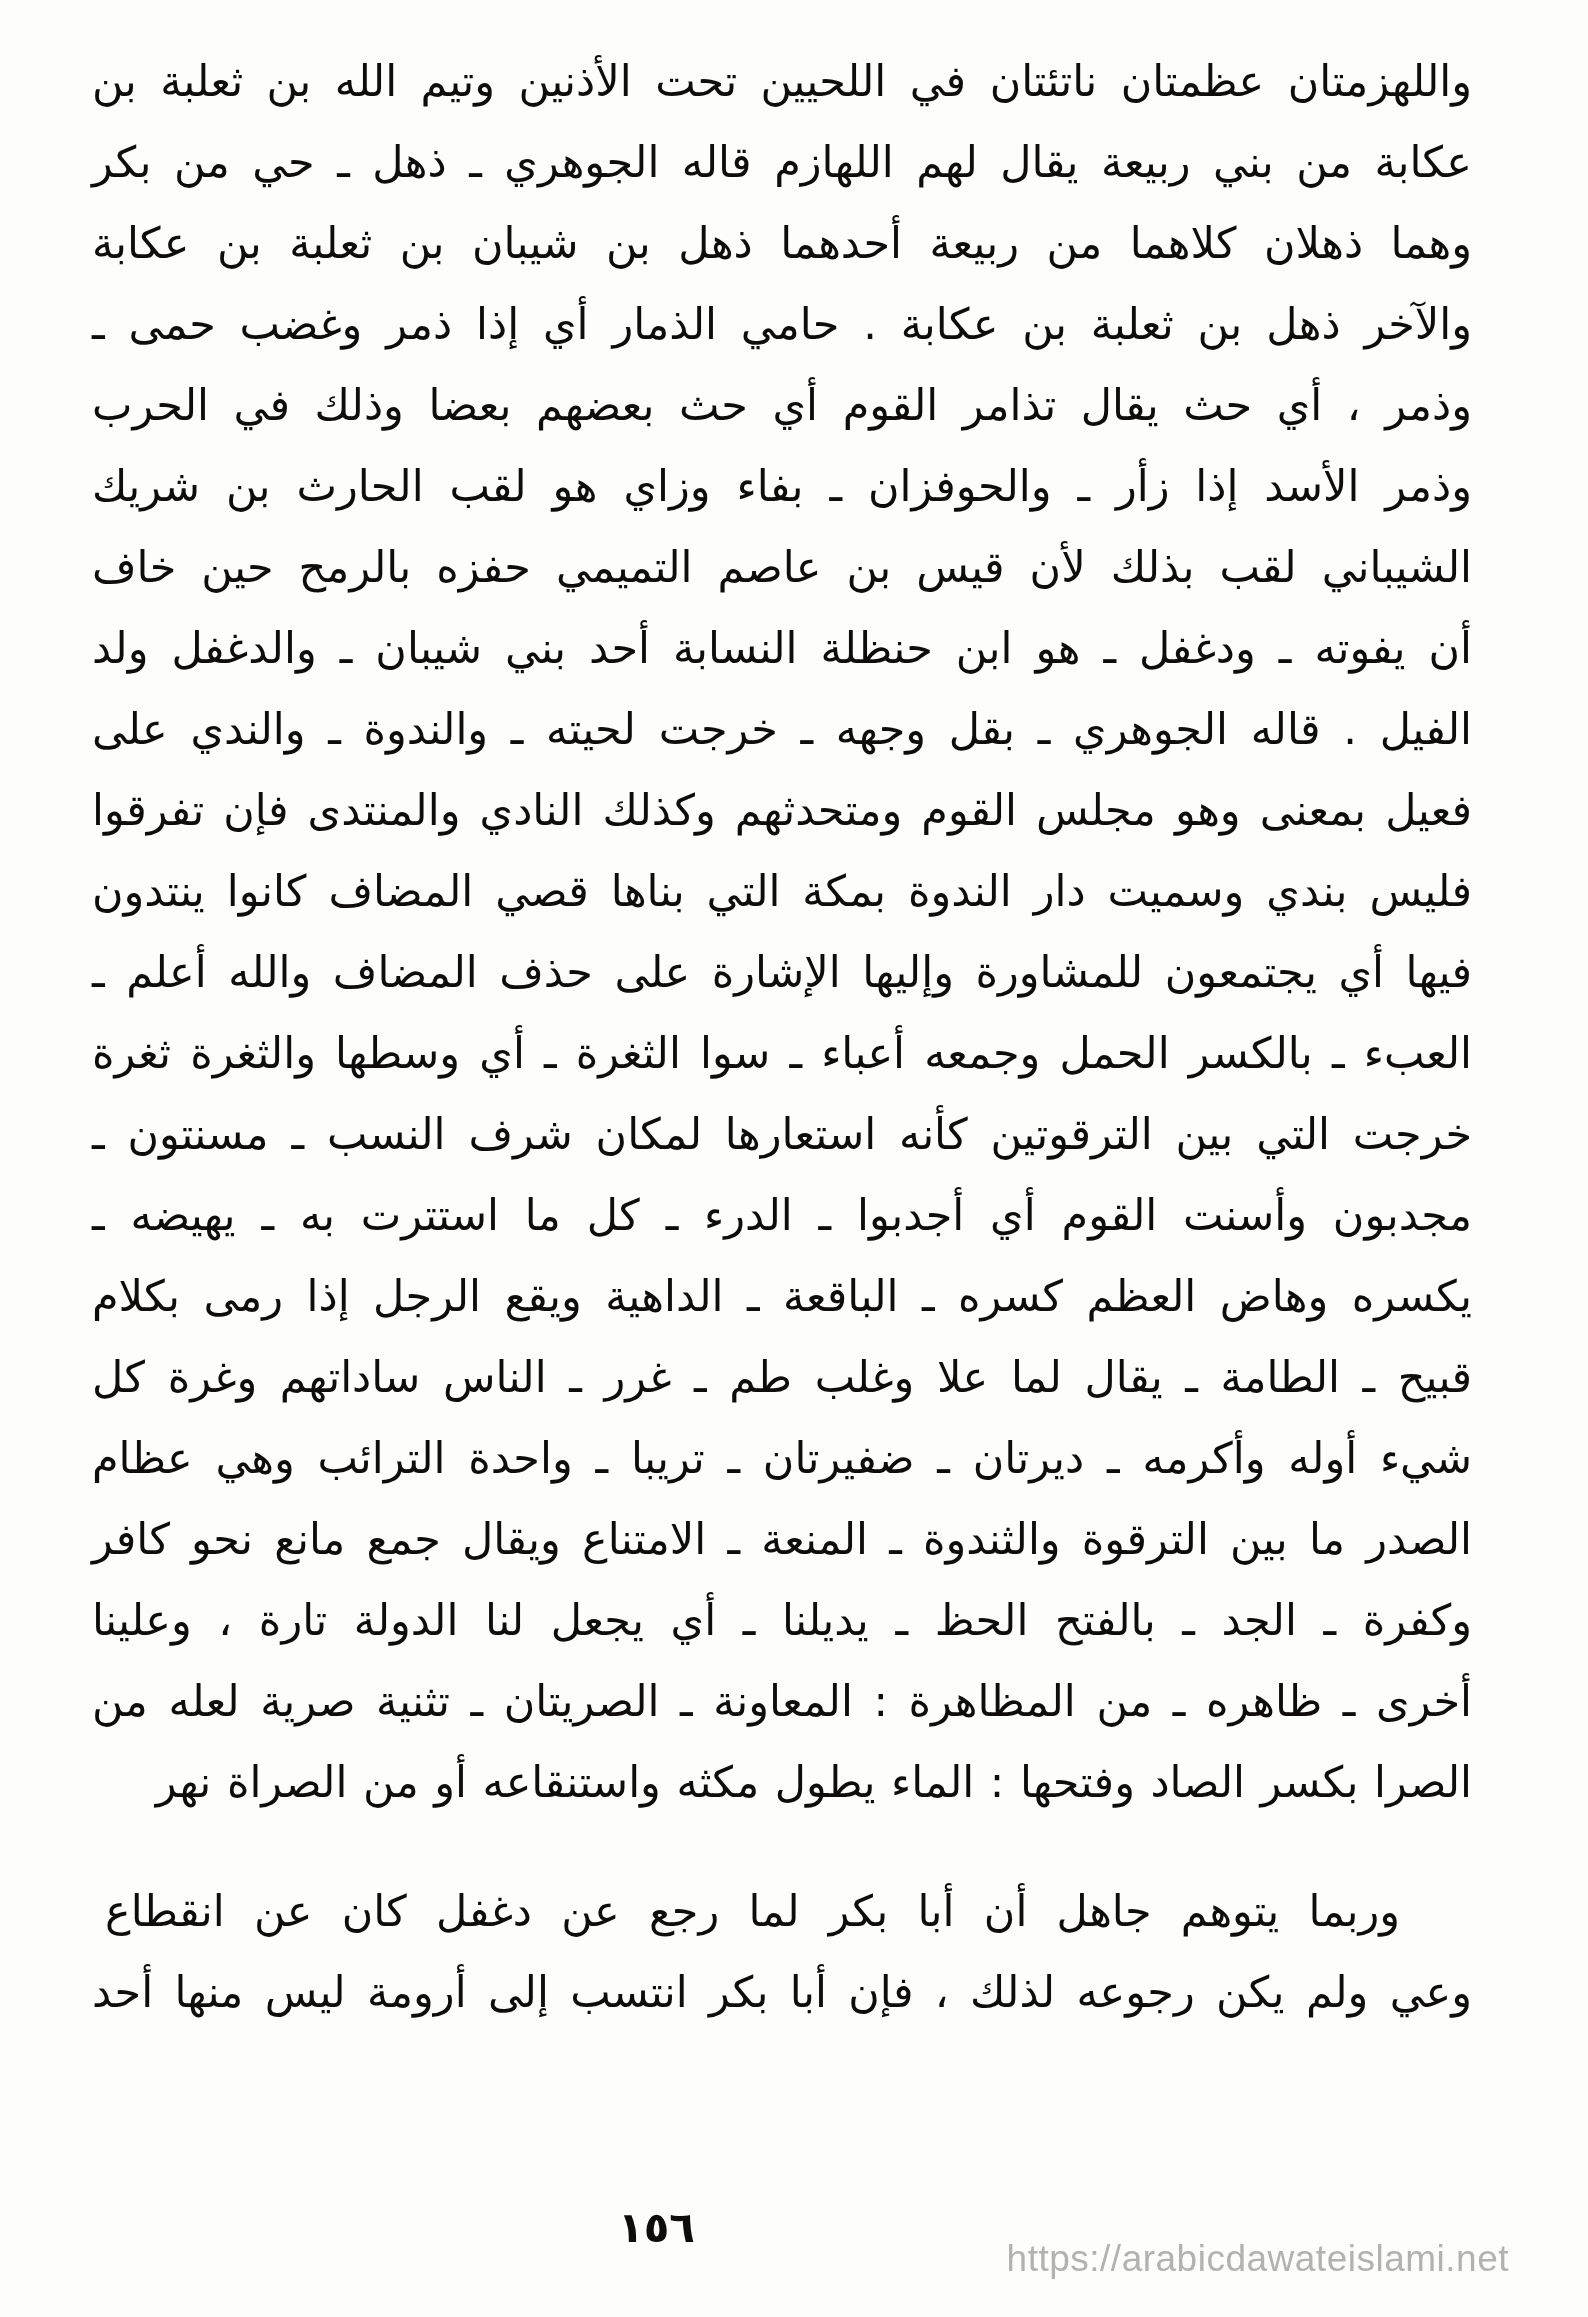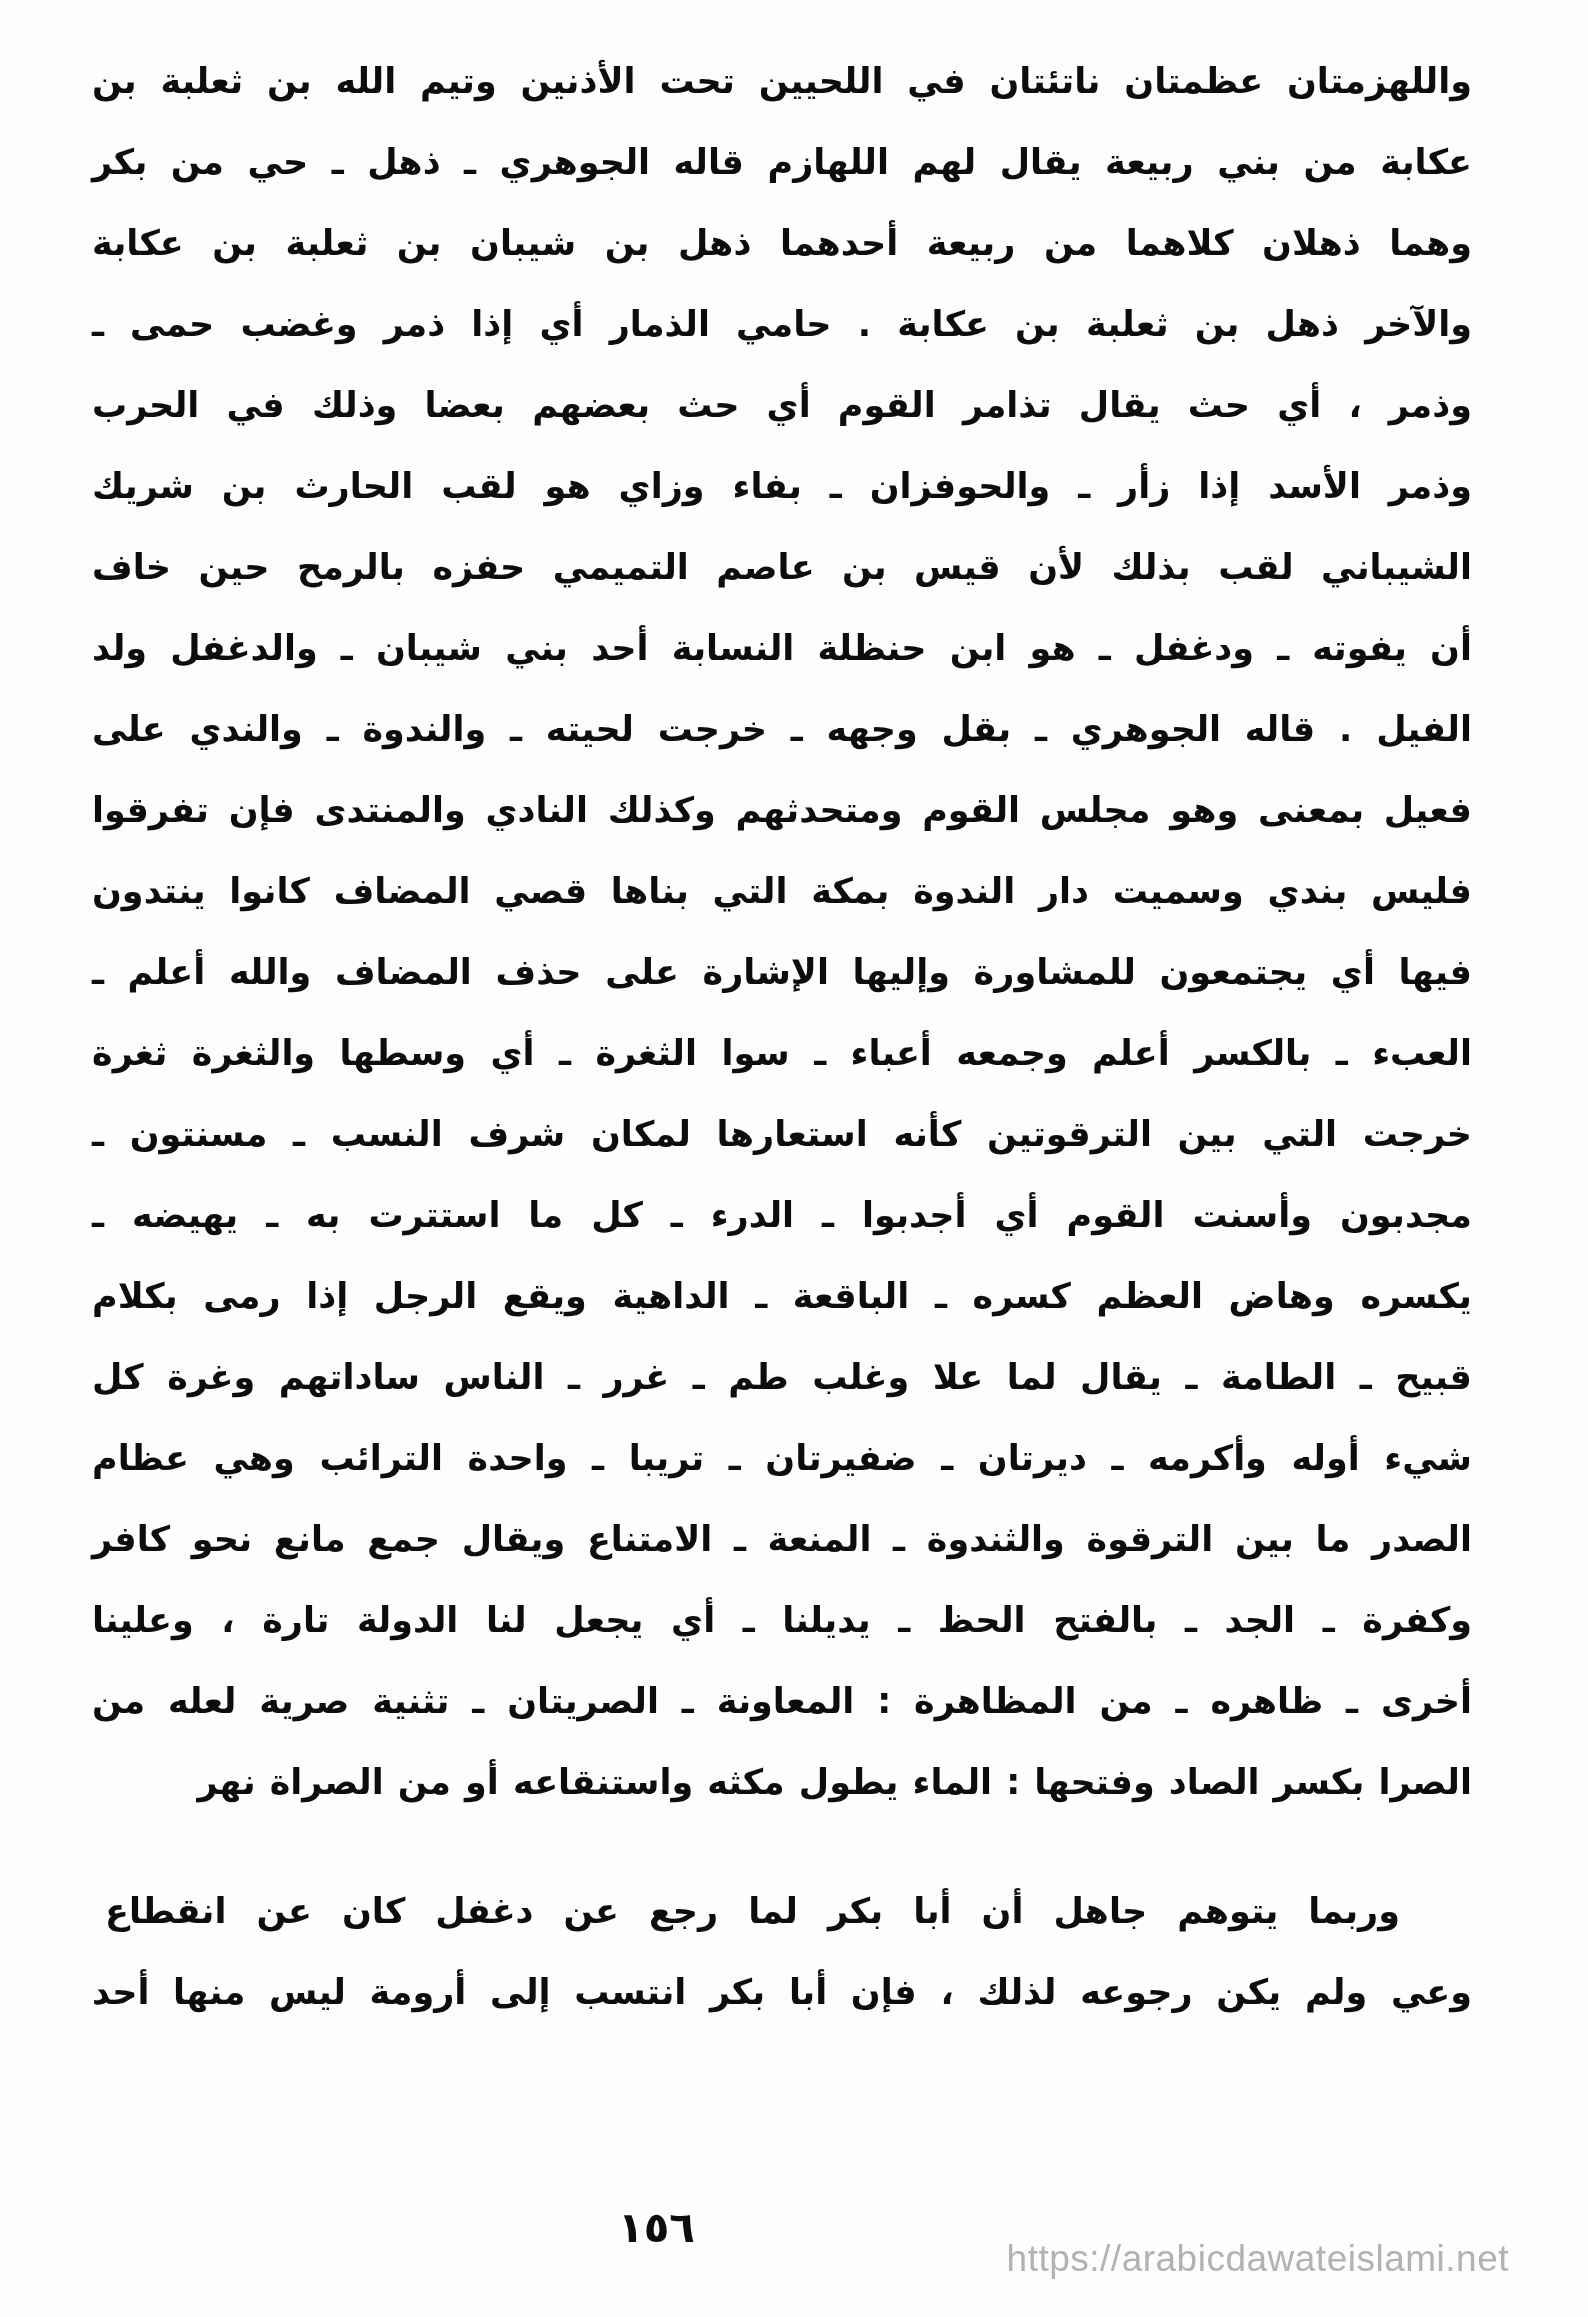--- a/index.html
+++ b/index.html
@@ -20,22 +20,22 @@
     background: #fdfdfc;
   }
   .text-block {
     position: absolute;
     top: 41px;
     right: 116px;
     left: 92px;
     direction: rtl;
   }
   .para .line {
-    font-size: 35px;
-    font-weight: bold;
+    font-size: 43px;
+    font-weight: normal;
     color: #0e0d0b;
     line-height: 81px;
     text-align: justify;
     text-align-last: justify;
     text-justify: inter-word;
     word-spacing: 1.9px;
   }
   
   .para1 .line:last-child {
     text-align-last: right;
@@ -80,21 +80,21 @@
         <div class="line">وهما ذهلان كلاهما من ربيعة أحدهما ذهل بن شيبان بن ثعلبة بن عكابة</div>
         <div class="line">والآخر ذهل بن ثعلبة بن عكابة . حامي الذمار أي إذا ذمر وغضب حمى ـ</div>
         <div class="line">وذمر ، أي حث يقال تذامر القوم أي حث بعضهم بعضا وذلك في الحرب</div>
         <div class="line">وذمر الأسد إذا زأر ـ والحوفزان ـ بفاء وزاي هو لقب الحارث بن شريك</div>
         <div class="line">الشيباني لقب بذلك لأن قيس بن عاصم التميمي حفزه بالرمح حين خاف</div>
         <div class="line">أن يفوته ـ ودغفل ـ هو ابن حنظلة النسابة أحد بني شيبان ـ والدغفل ولد</div>
         <div class="line">الفيل . قاله الجوهري ـ بقل وجهه ـ خرجت لحيته ـ والندوة ـ والندي على</div>
         <div class="line">فعيل بمعنى وهو مجلس القوم ومتحدثهم وكذلك النادي والمنتدى فإن تفرقوا</div>
         <div class="line">فليس بندي وسميت دار الندوة بمكة التي بناها قصي المضاف كانوا ينتدون</div>
         <div class="line">فيها أي يجتمعون للمشاورة وإليها الإشارة على حذف المضاف والله أعلم ـ</div>
-        <div class="line">العبء ـ بالكسر أعلم وجمعه أعباء ـ سوا الثغرة ـ أي وسطها والثغرة ثغرة</div>
+        <div class="line">العبء ـ بالكسر الحمل وجمعه أعباء ـ سوا الثغرة ـ أي وسطها والثغرة ثغرة</div>
         <div class="line">خرجت التي بين الترقوتين كأنه استعارها لمكان شرف النسب ـ مسنتون ـ</div>
         <div class="line">مجدبون وأسنت القوم أي أجدبوا ـ الدرء ـ كل ما استترت به ـ يهيضه ـ</div>
         <div class="line">يكسره وهاض العظم كسره ـ الباقعة ـ الداهية ويقع الرجل إذا رمى بكلام</div>
         <div class="line">قبيح ـ الطامة ـ يقال لما علا وغلب طم ـ غرر ـ الناس ساداتهم وغرة كل</div>
         <div class="line">شيء أوله وأكرمه ـ ديرتان ـ ضفيرتان ـ تريبا ـ واحدة الترائب وهي عظام</div>
         <div class="line">الصدر ما بين الترقوة والثندوة ـ المنعة ـ الامتناع ويقال جمع مانع نحو كافر</div>
         <div class="line">وكفرة ـ الجد ـ بالفتح الحظ ـ يديلنا ـ أي يجعل لنا الدولة تارة ، وعلينا</div>
         <div class="line">أخرى ـ ظاهره ـ من المظاهرة : المعاونة ـ الصريتان ـ تثنية صرية لعله من</div>
         <div class="line">الصرا بكسر الصاد وفتحها : الماء يطول مكثه واستنقاعه أو من الصراة نهر</div>
       </div>

